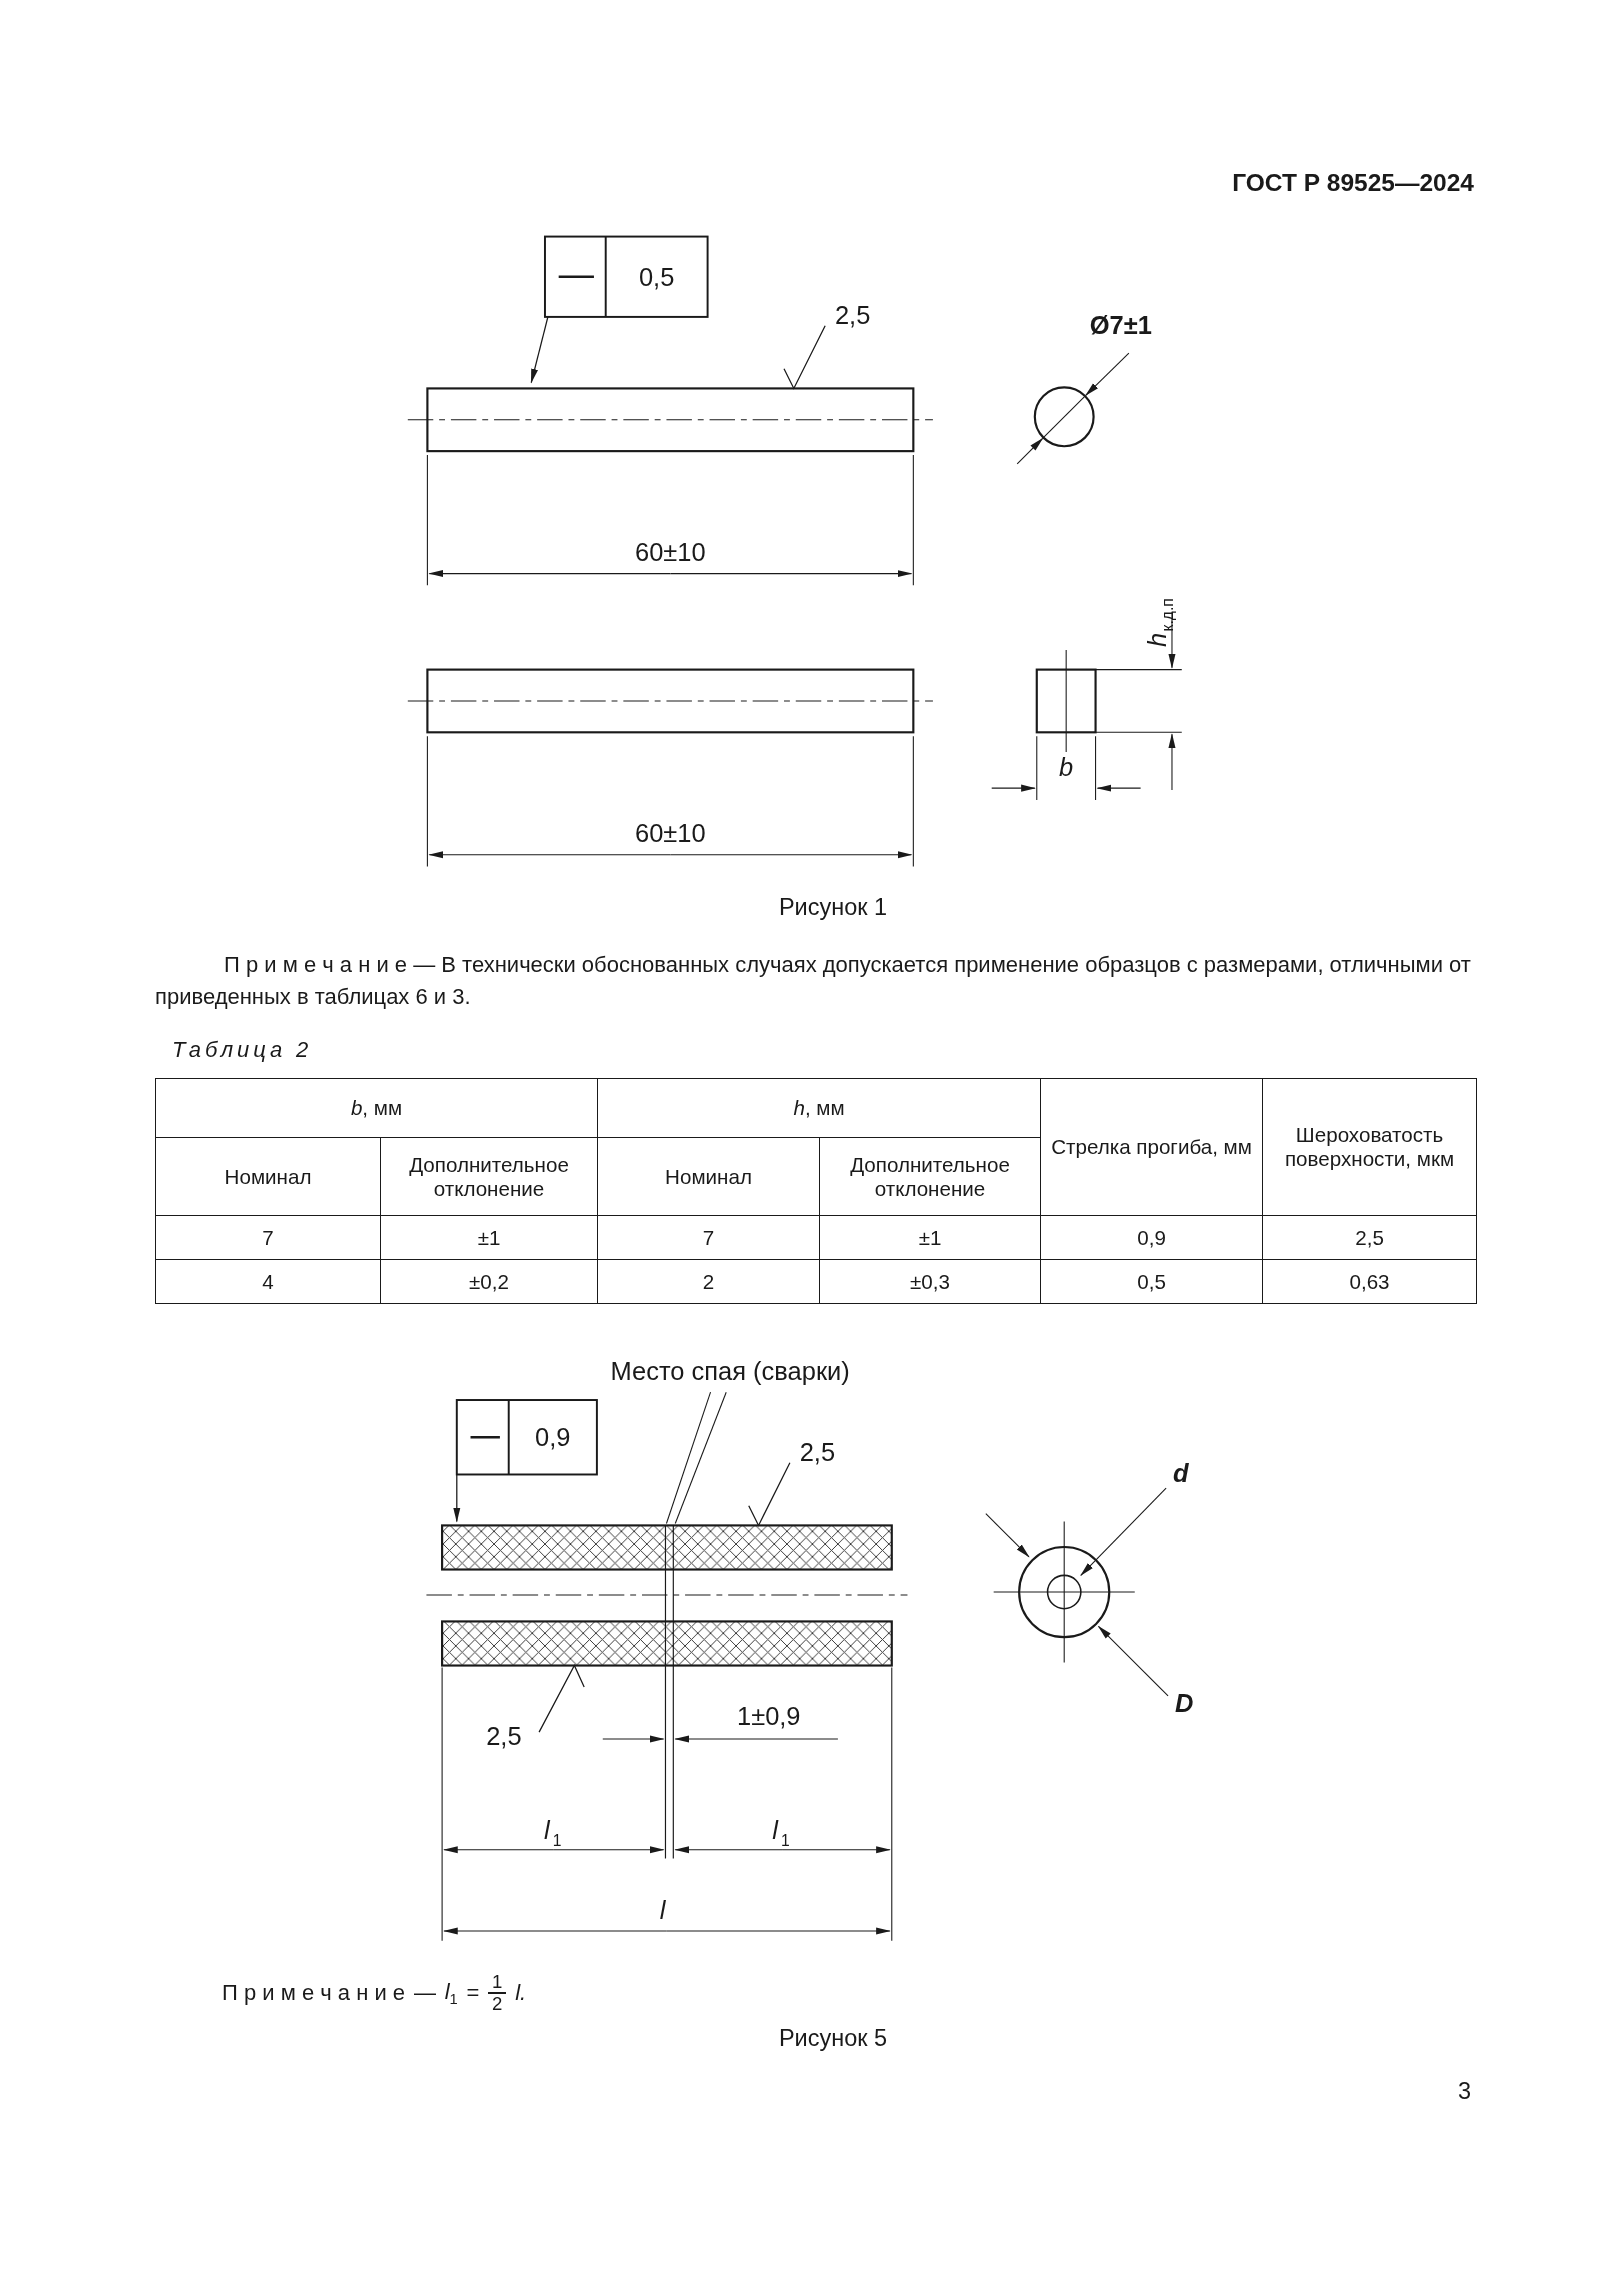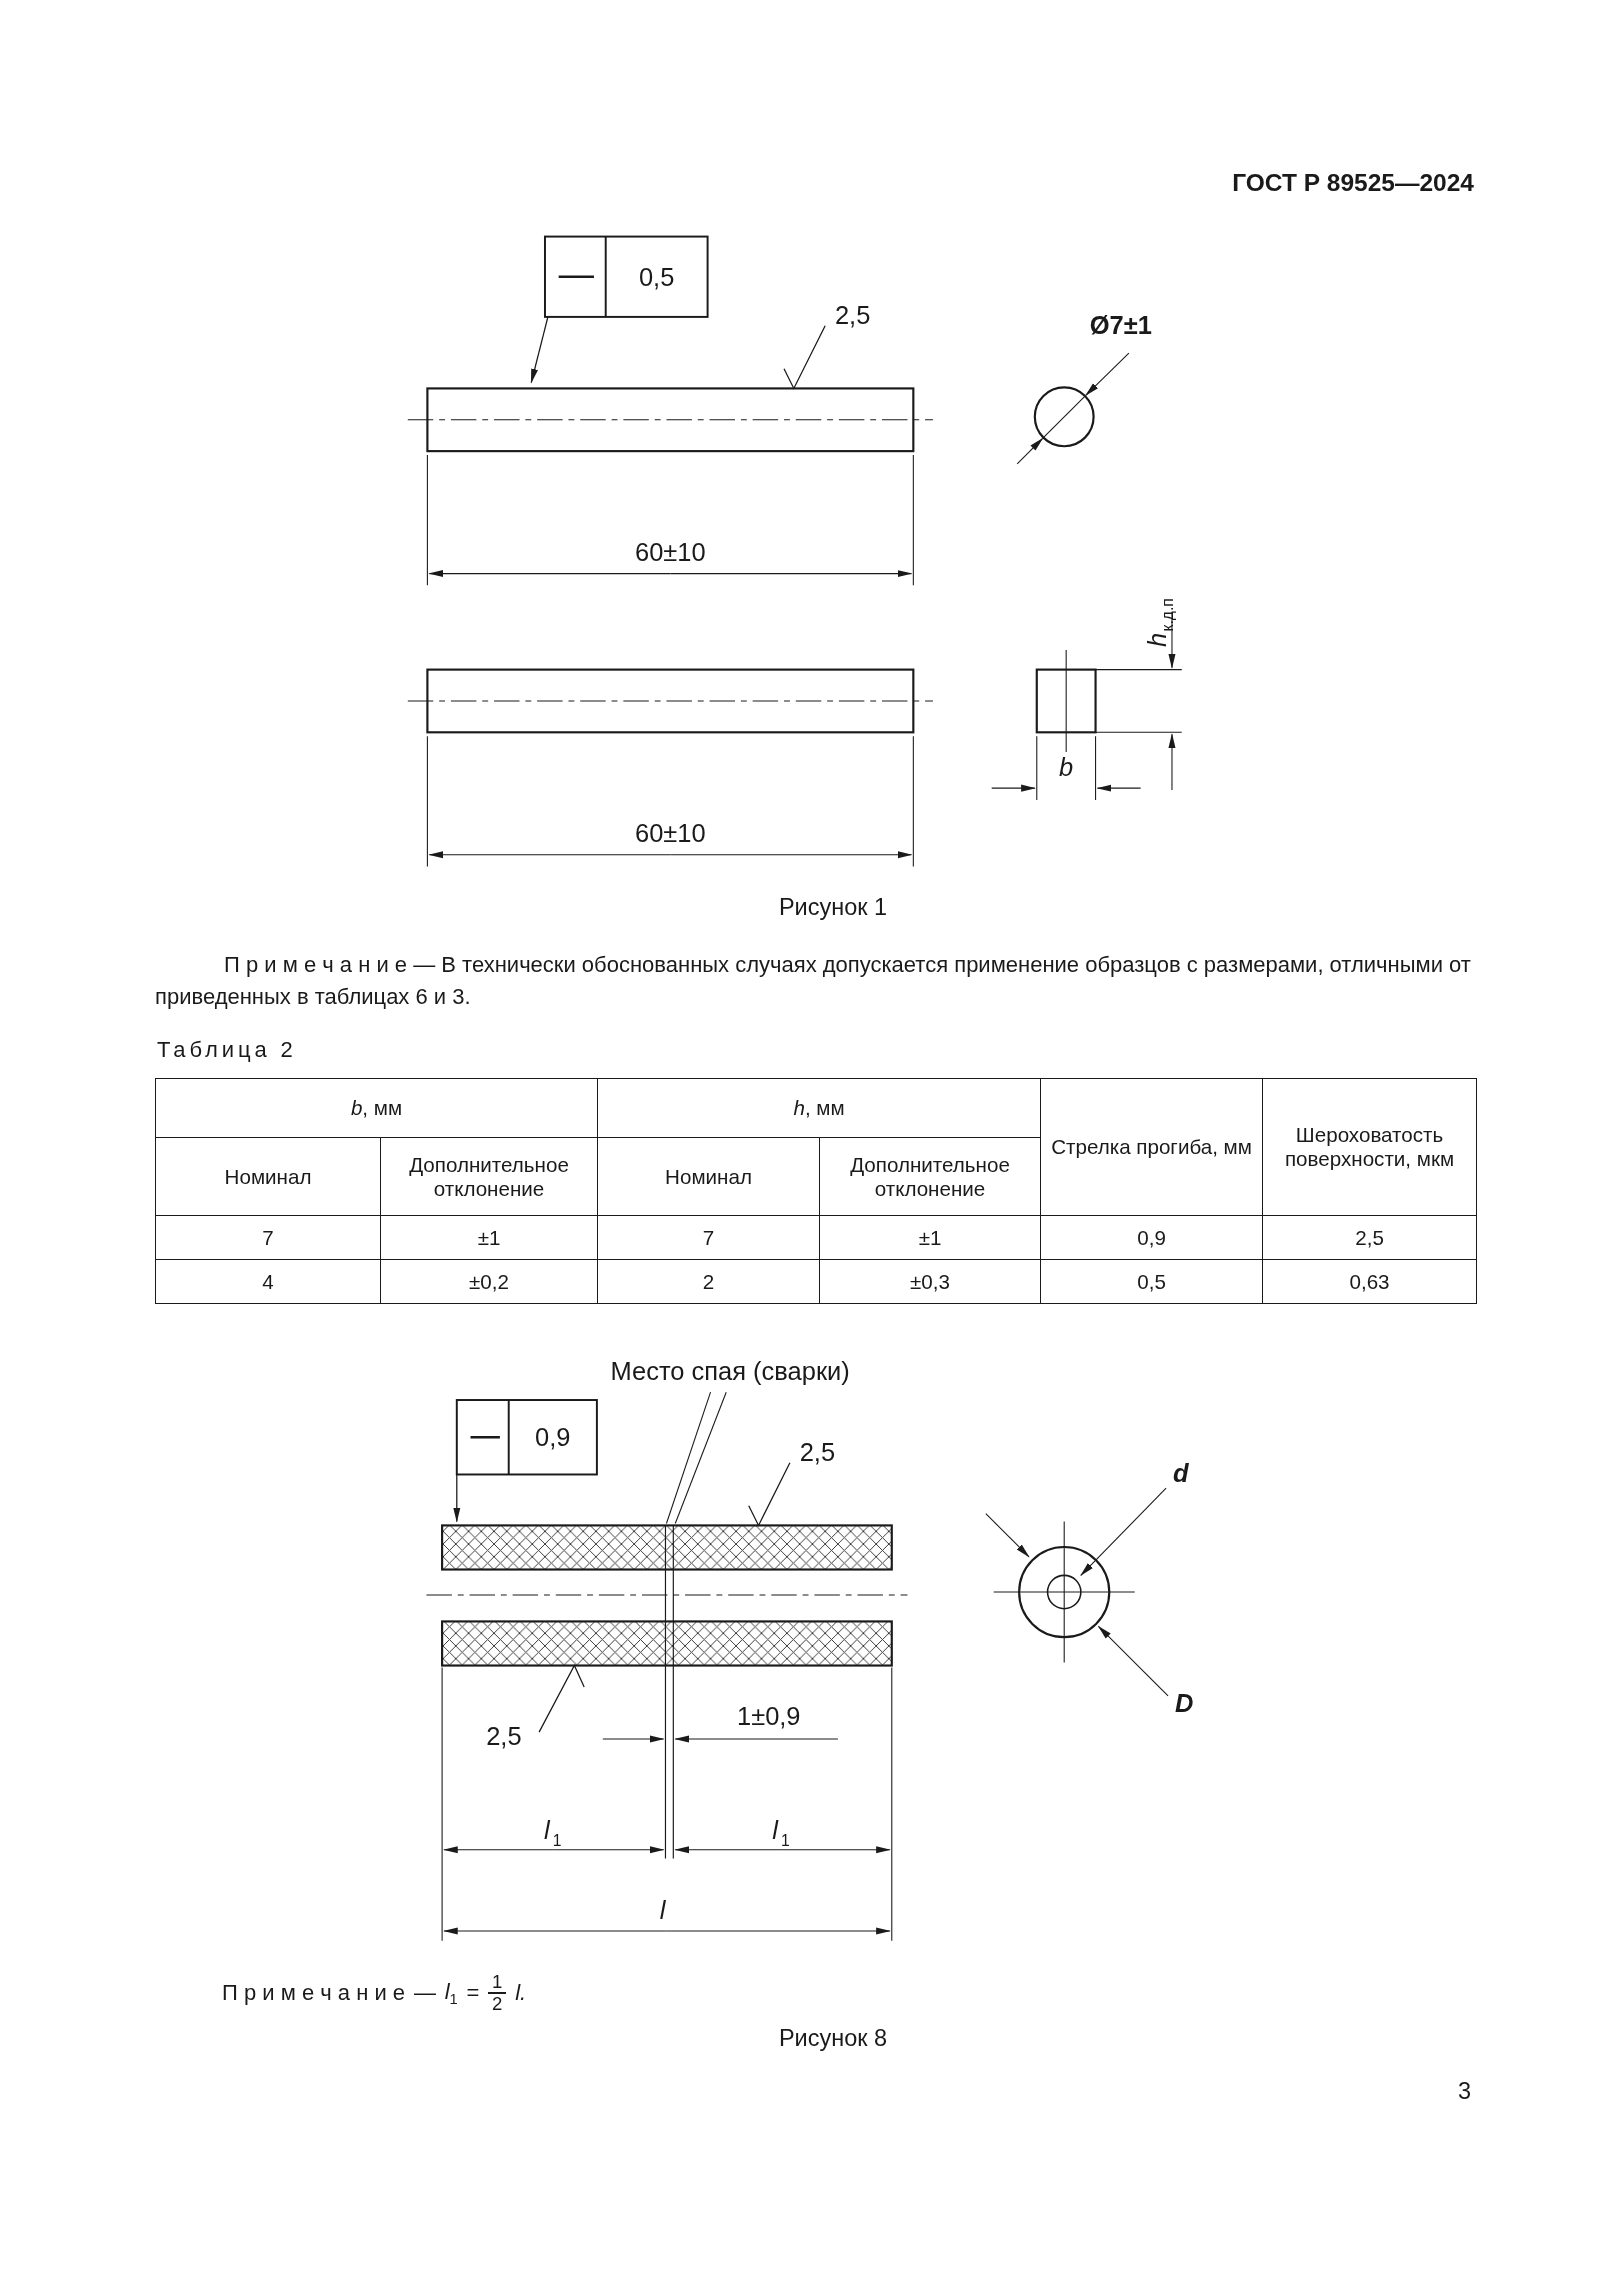--- a/index.html
+++ b/index.html
@@ -120,21 +120,21 @@
 
 <div class="abs caption" style="left:392px; top:894px; width:882px;text-align:center;">Рисунок 1</div>
 
 <div class="abs note" style="left:155px; top:949px; width:1323px;">
   <p>
     <span>П р и м е ч а н и е</span>
     <span>— В технически обоснованных случаях допускается применение образцов с размерами, отличными от приведенных в таблицах 6 и 3.</span>
   </p>
 </div>
 
-<div class="abs tbl-title" style="left:157px; top:1037px;">Таблица 2</div>
+<div class="abs tbl-title" style="left:172px; top:1037px;font-style:italic;">Таблица 2</div>
 
 <table class="t2 abs" style="left:155px; top:1078px;">
   <colgroup>
     <col style="width:225px">
       <col style="width:217px">
       <col style="width:222px">
     <col style="width:221px">
       <col style="width:222px">
       <col style="width:214px">
   </colgroup>
@@ -259,16 +259,16 @@
   <span>—</span>
   <span><i>l</i><sub style="font-size:14.7px">1</sub></span>
   <span>=</span>
   <span class="frac">
     <span class="num">1</span>
     <span class="den">2</span>
   </span>
   <span><i>l.</i></span>
 </div>
 
-<div class="abs caption" style="left:392px; top:2025px; width:882px;">Рисунок 8</div>
+<div class="abs caption" style="left:392px; top:2025px; width:882px;">Рисунок 5</div>
 
 <div class="abs pagenum" style="left:1458px; top:2078px;">3</div>
 
 
 </body></html>

